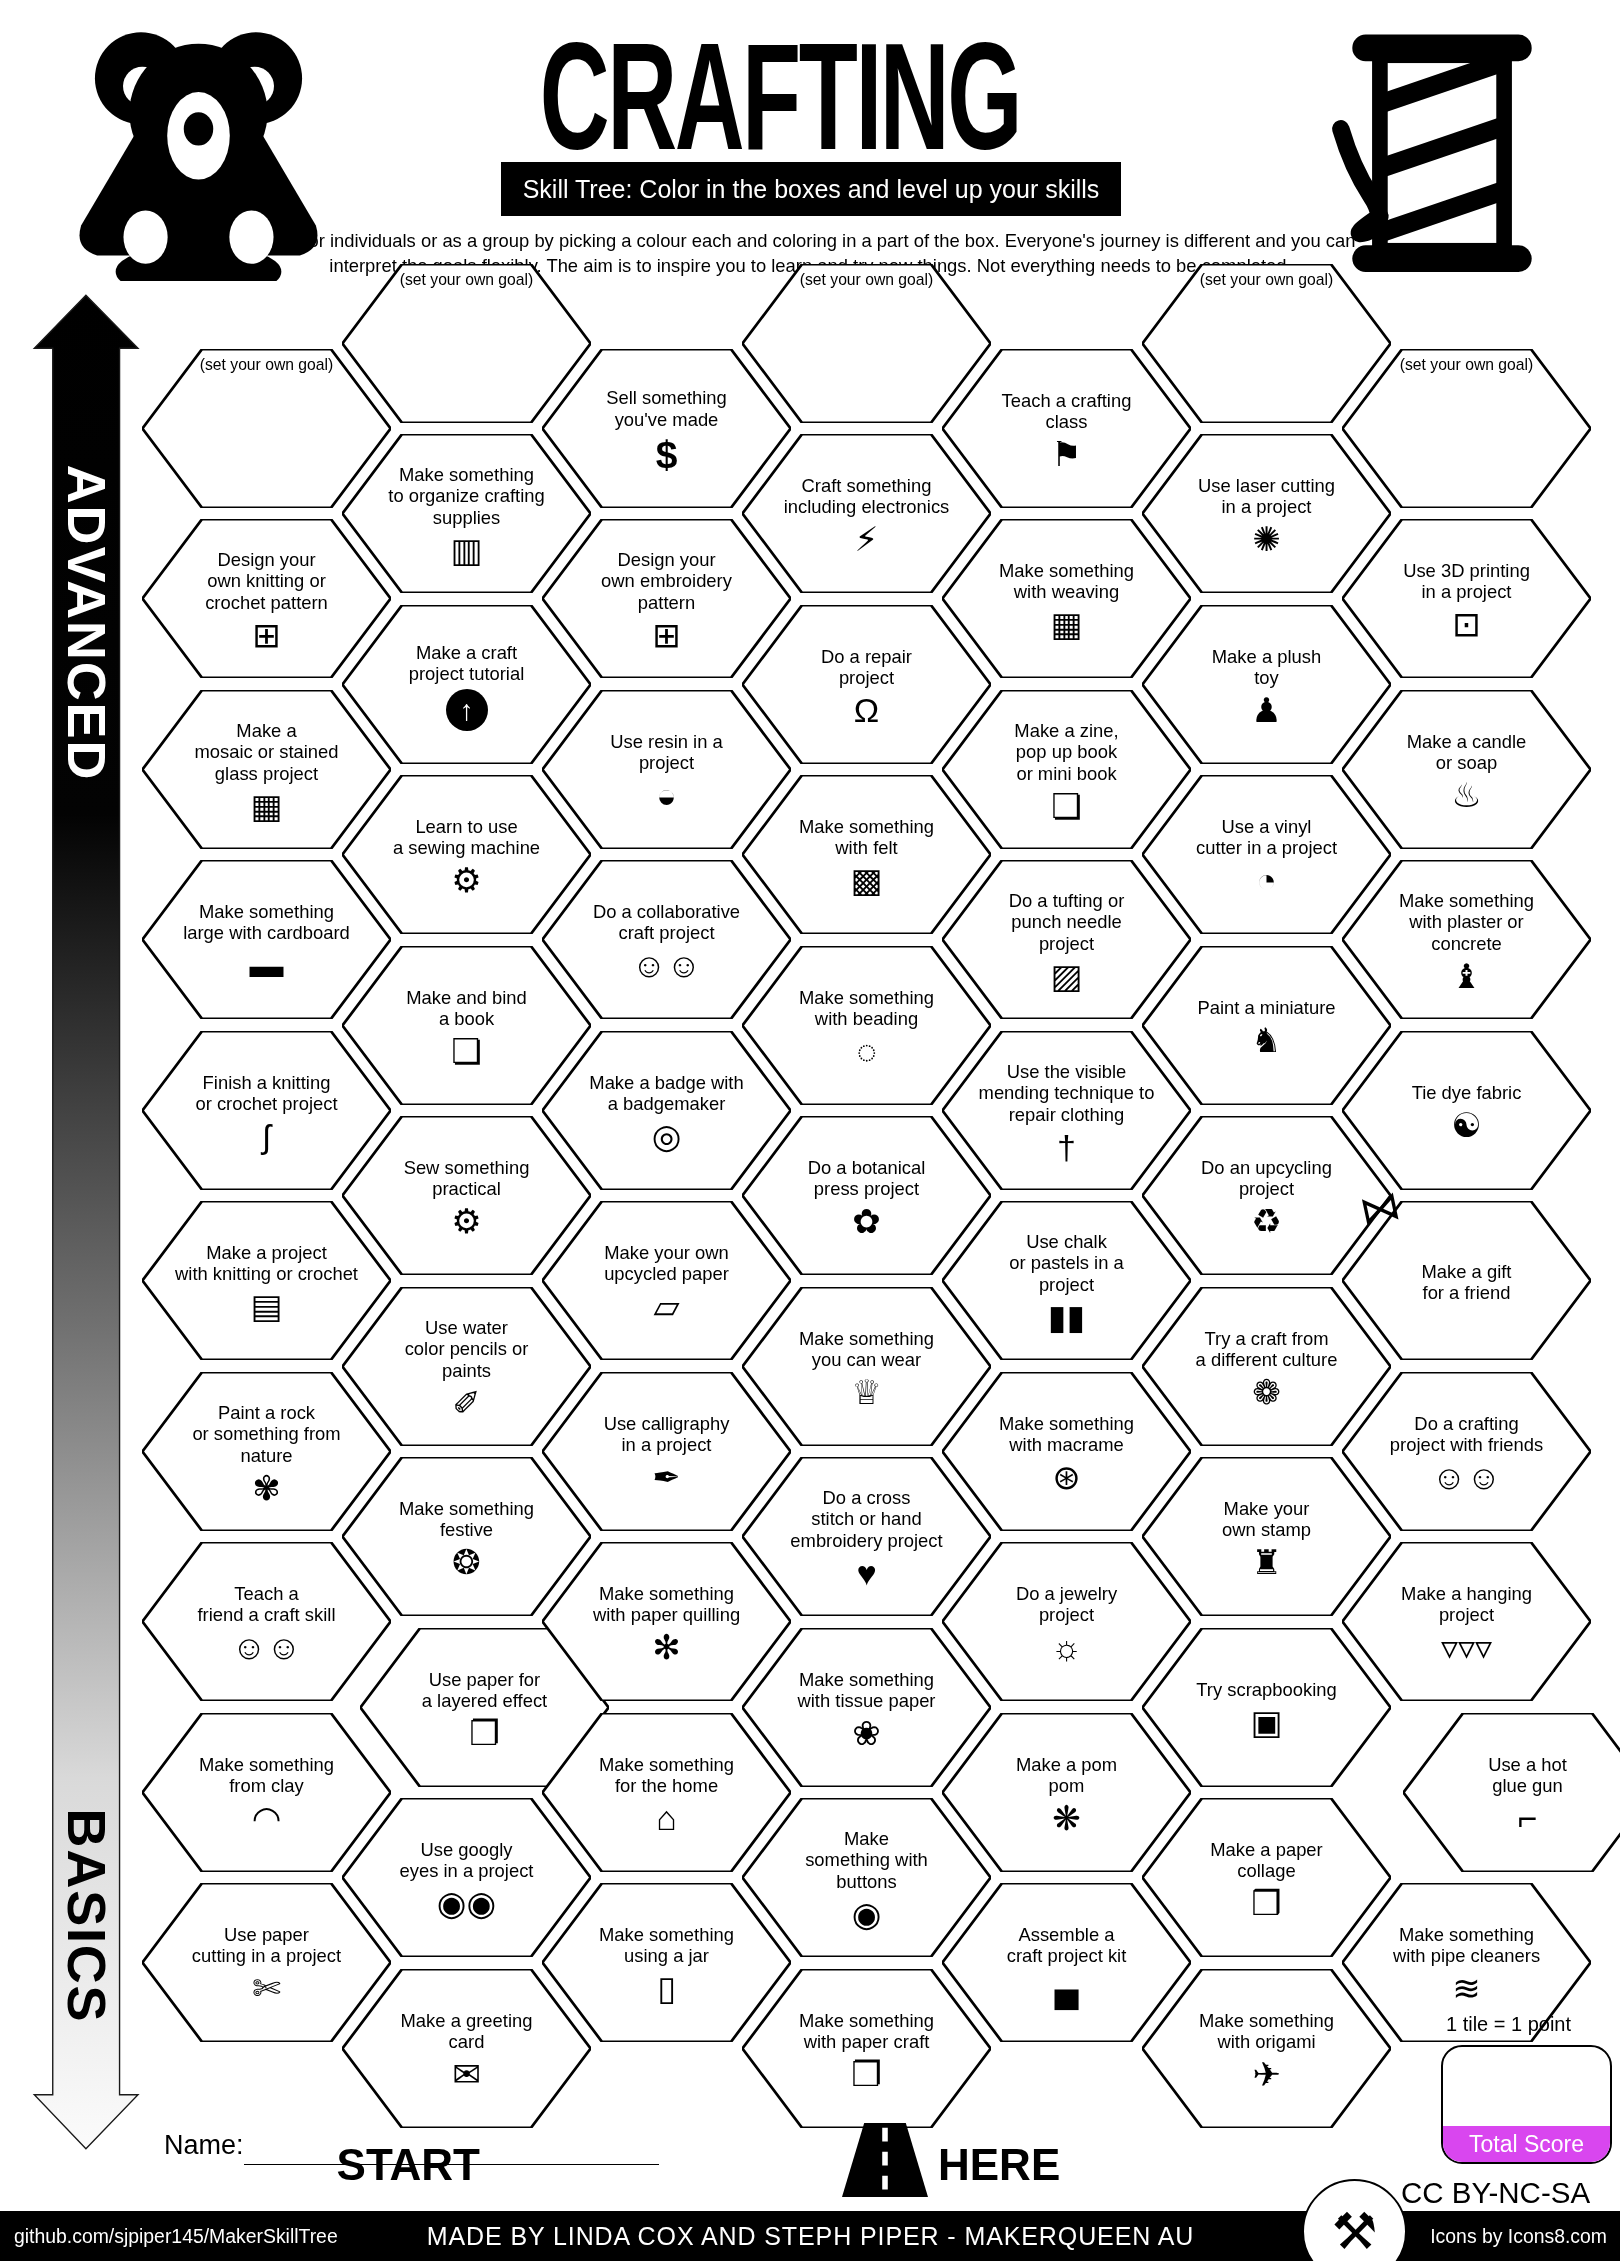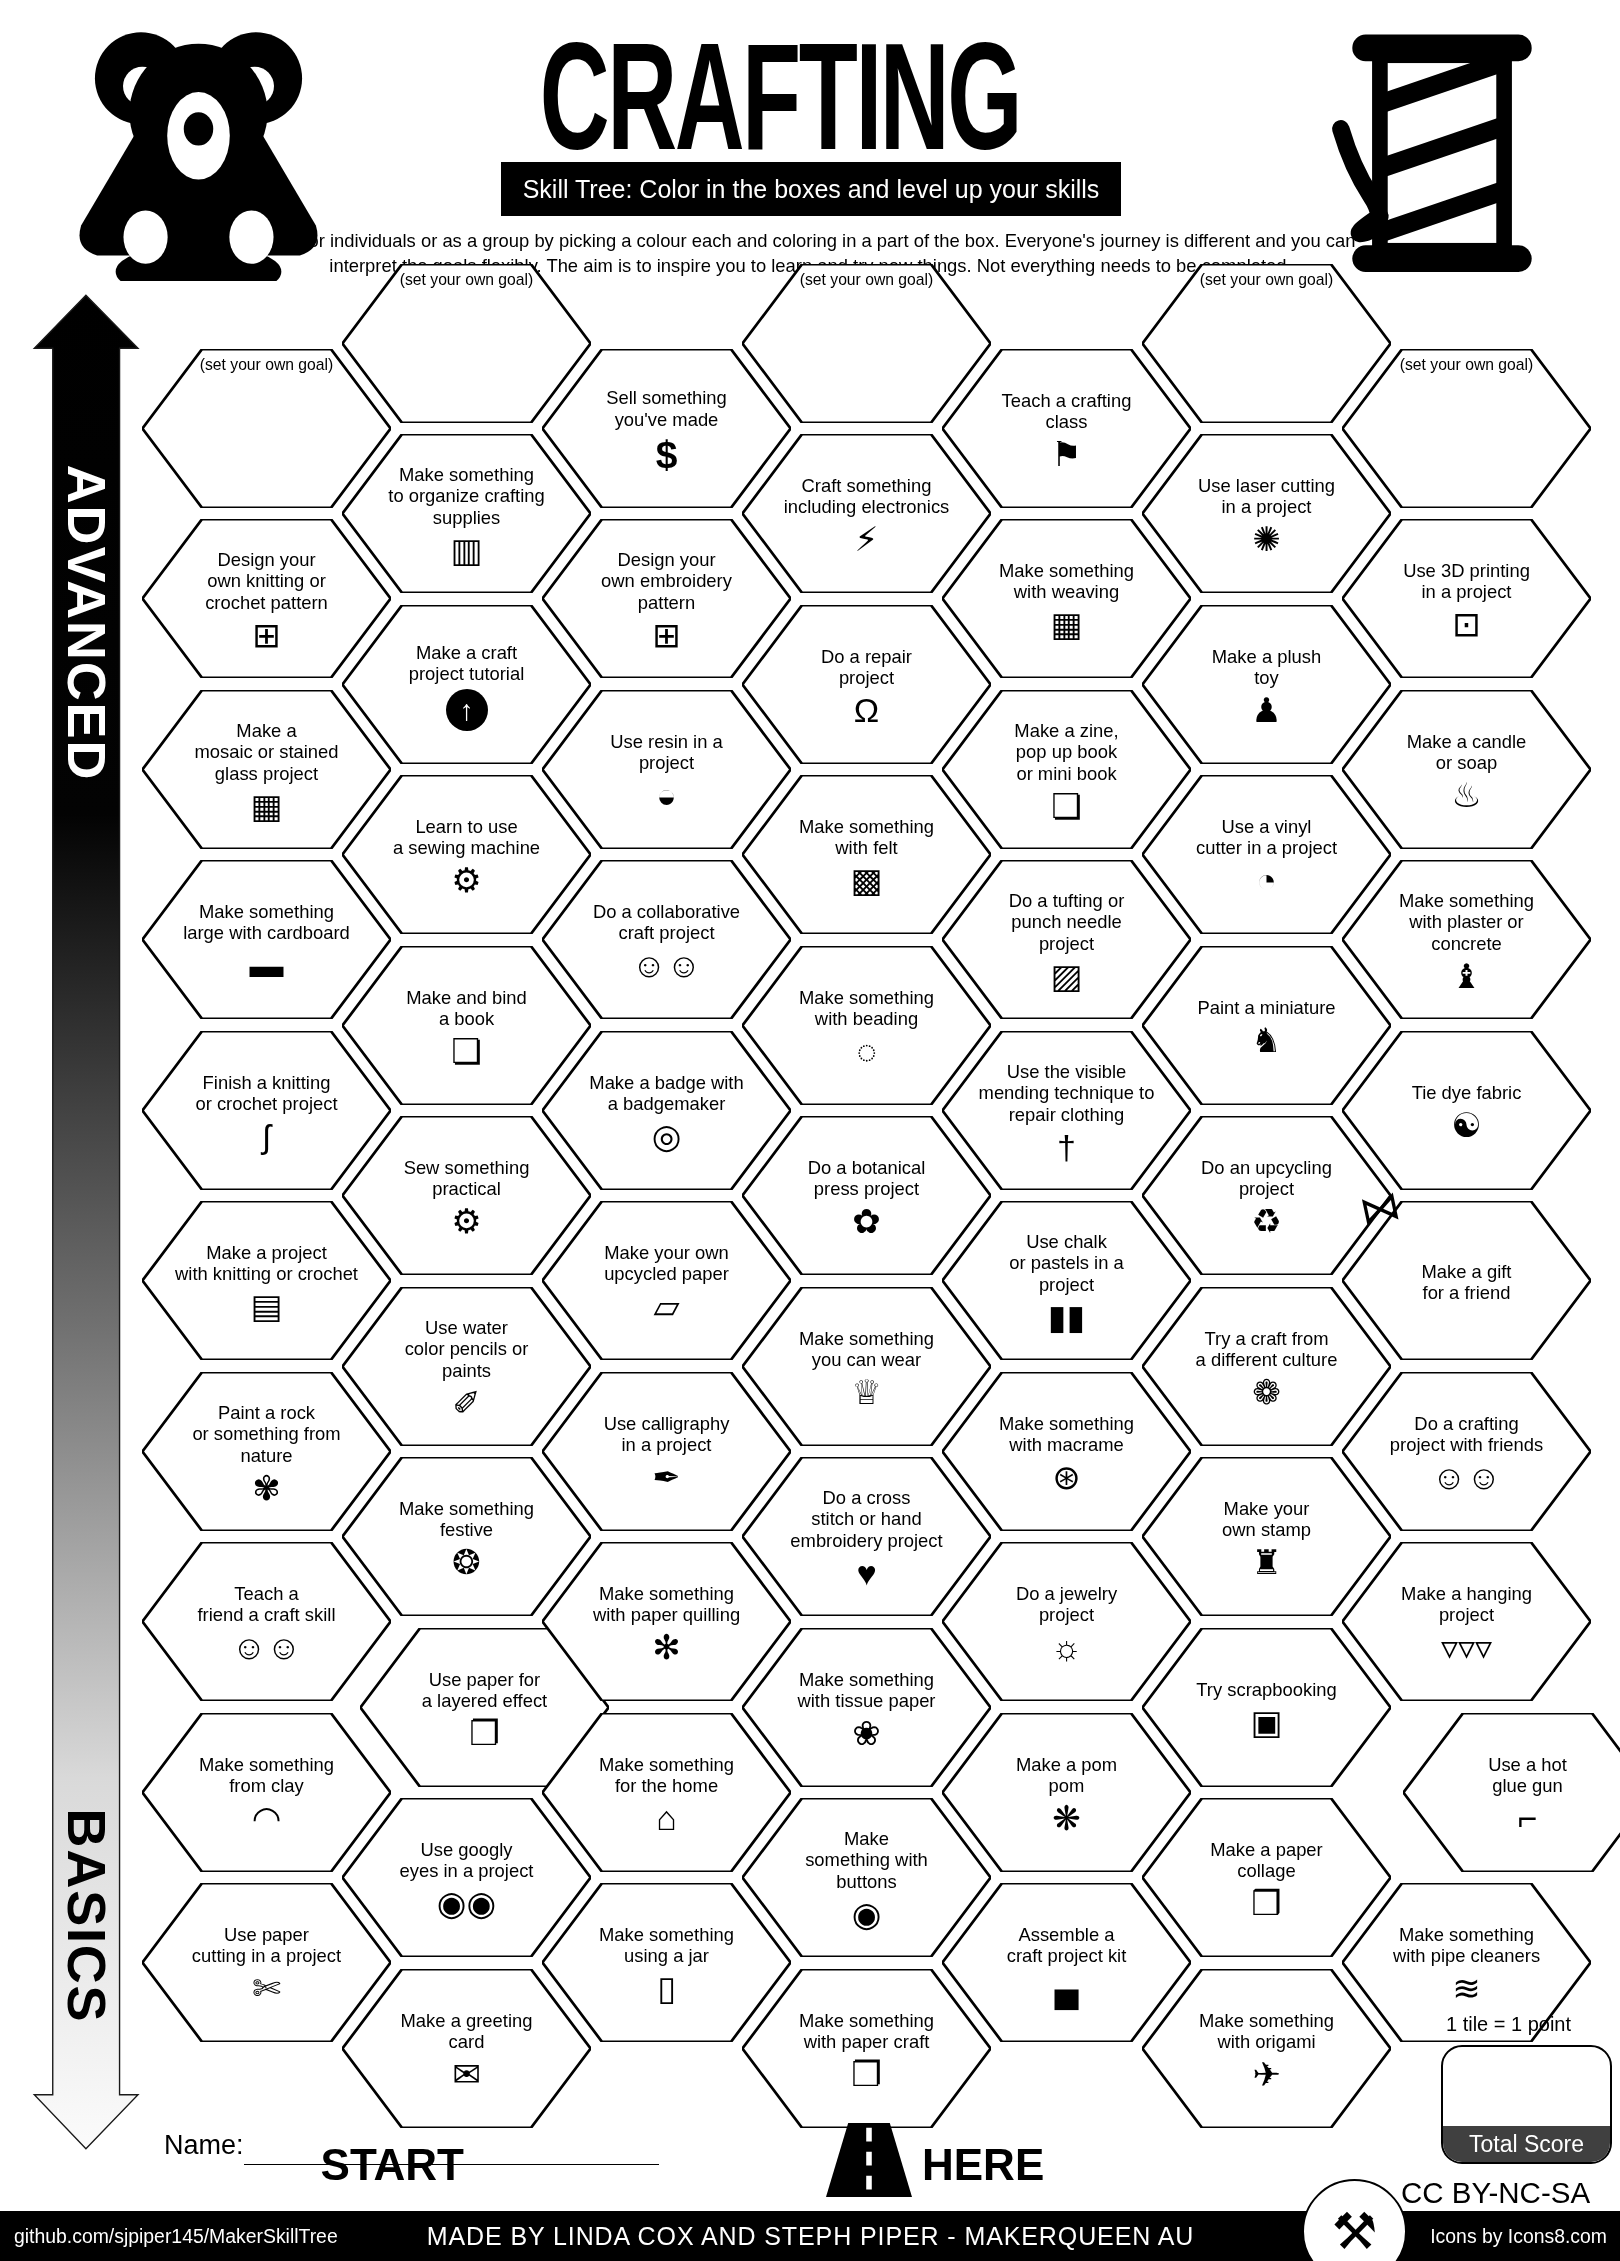--- a/index.html
+++ b/index.html
@@ -34,31 +34,31 @@
   .hx-label{font-size:18.4px;line-height:1.17;white-space:pre-line;}
   .hx-icon{font-size:34px;line-height:1;margin-top:4.6px;}
   .hex.goal .hx-c{justify-content:flex-start;padding-top:6.5px;}
   .hex.goal .hx-label{font-size:15.7px;}
   .hex.corner-icon .hx-icon{position:absolute;left:18.4px;top:-13px;margin:0;font-size:40px;transform:rotate(-12deg);}
   [data-name="tutorial-arrow-icon"]{background:#000;color:#fff;border-radius:50%;width:42px;height:42px;
         display:flex;align-items:center;justify-content:center;font-size:28.6px;font-weight:bold;}
   [data-name="money-bag-icon"]{font-weight:800;font-size:39px;}
 
   
-  #start-row{position:absolute;left:0;top:2123px;width:1289px;height:78px;}
+  #start-row{position:absolute;left:16px;top:2123px;width:1289px;height:78px;}
   .start-word{position:absolute;font-size:44px;font-weight:800;top:16.6px;}
   #start-word-left{right:825px;}
   #start-word-right{left:922px;}
   #road-icon{position:absolute;left:826px;top:0;width:86px;height:74px;}
   #name-row{position:absolute;left:164px;top:2130px;font-size:27px;}
   #name-line{position:absolute;left:244px;top:2164px;width:415px;border-bottom:1.8px solid #000;height:0;}
   #tile-note{position:absolute;left:1405px;top:2013px;width:207px;text-align:center;font-size:20px;}
   #score-box{position:absolute;left:1441px;top:2045px;width:171px;height:119px;border:2.8px solid #000;
              border-radius:21px;overflow:hidden;background:#fff;box-sizing:border-box;}
-  #score-bar{position:absolute;left:0;bottom:0;width:100%;height:36px;background:#404040;color:#fff;
+  #score-bar{position:absolute;left:0;bottom:0;width:100%;height:36px;background:#d946ef;color:#fff;
              display:flex;align-items:center;justify-content:center;font-size:23px;}
   #cc-badge{position:absolute;left:1302px;top:2179px;width:101px;height:101px;border:2.3px solid #000;
             border-radius:50%;background:#fff;display:flex;align-items:center;justify-content:center;
             font-size:51px;z-index:5;}
   #cc-text{position:absolute;left:1401px;top:2176px;width:217px;font-size:29.5px;}
 
   #footer-bar{position:absolute;left:0;top:2211px;width:1621px;height:50px;background:#000;color:#fff;}
   #footer-bar .fitem{position:absolute;top:0;height:50px;display:flex;align-items:center;}
   #footer-left{left:14px;font-size:19.4px;}
   #footer-center{left:0;width:1621px;justify-content:center;font-size:25px;font-weight:500;letter-spacing:0.9px;}

